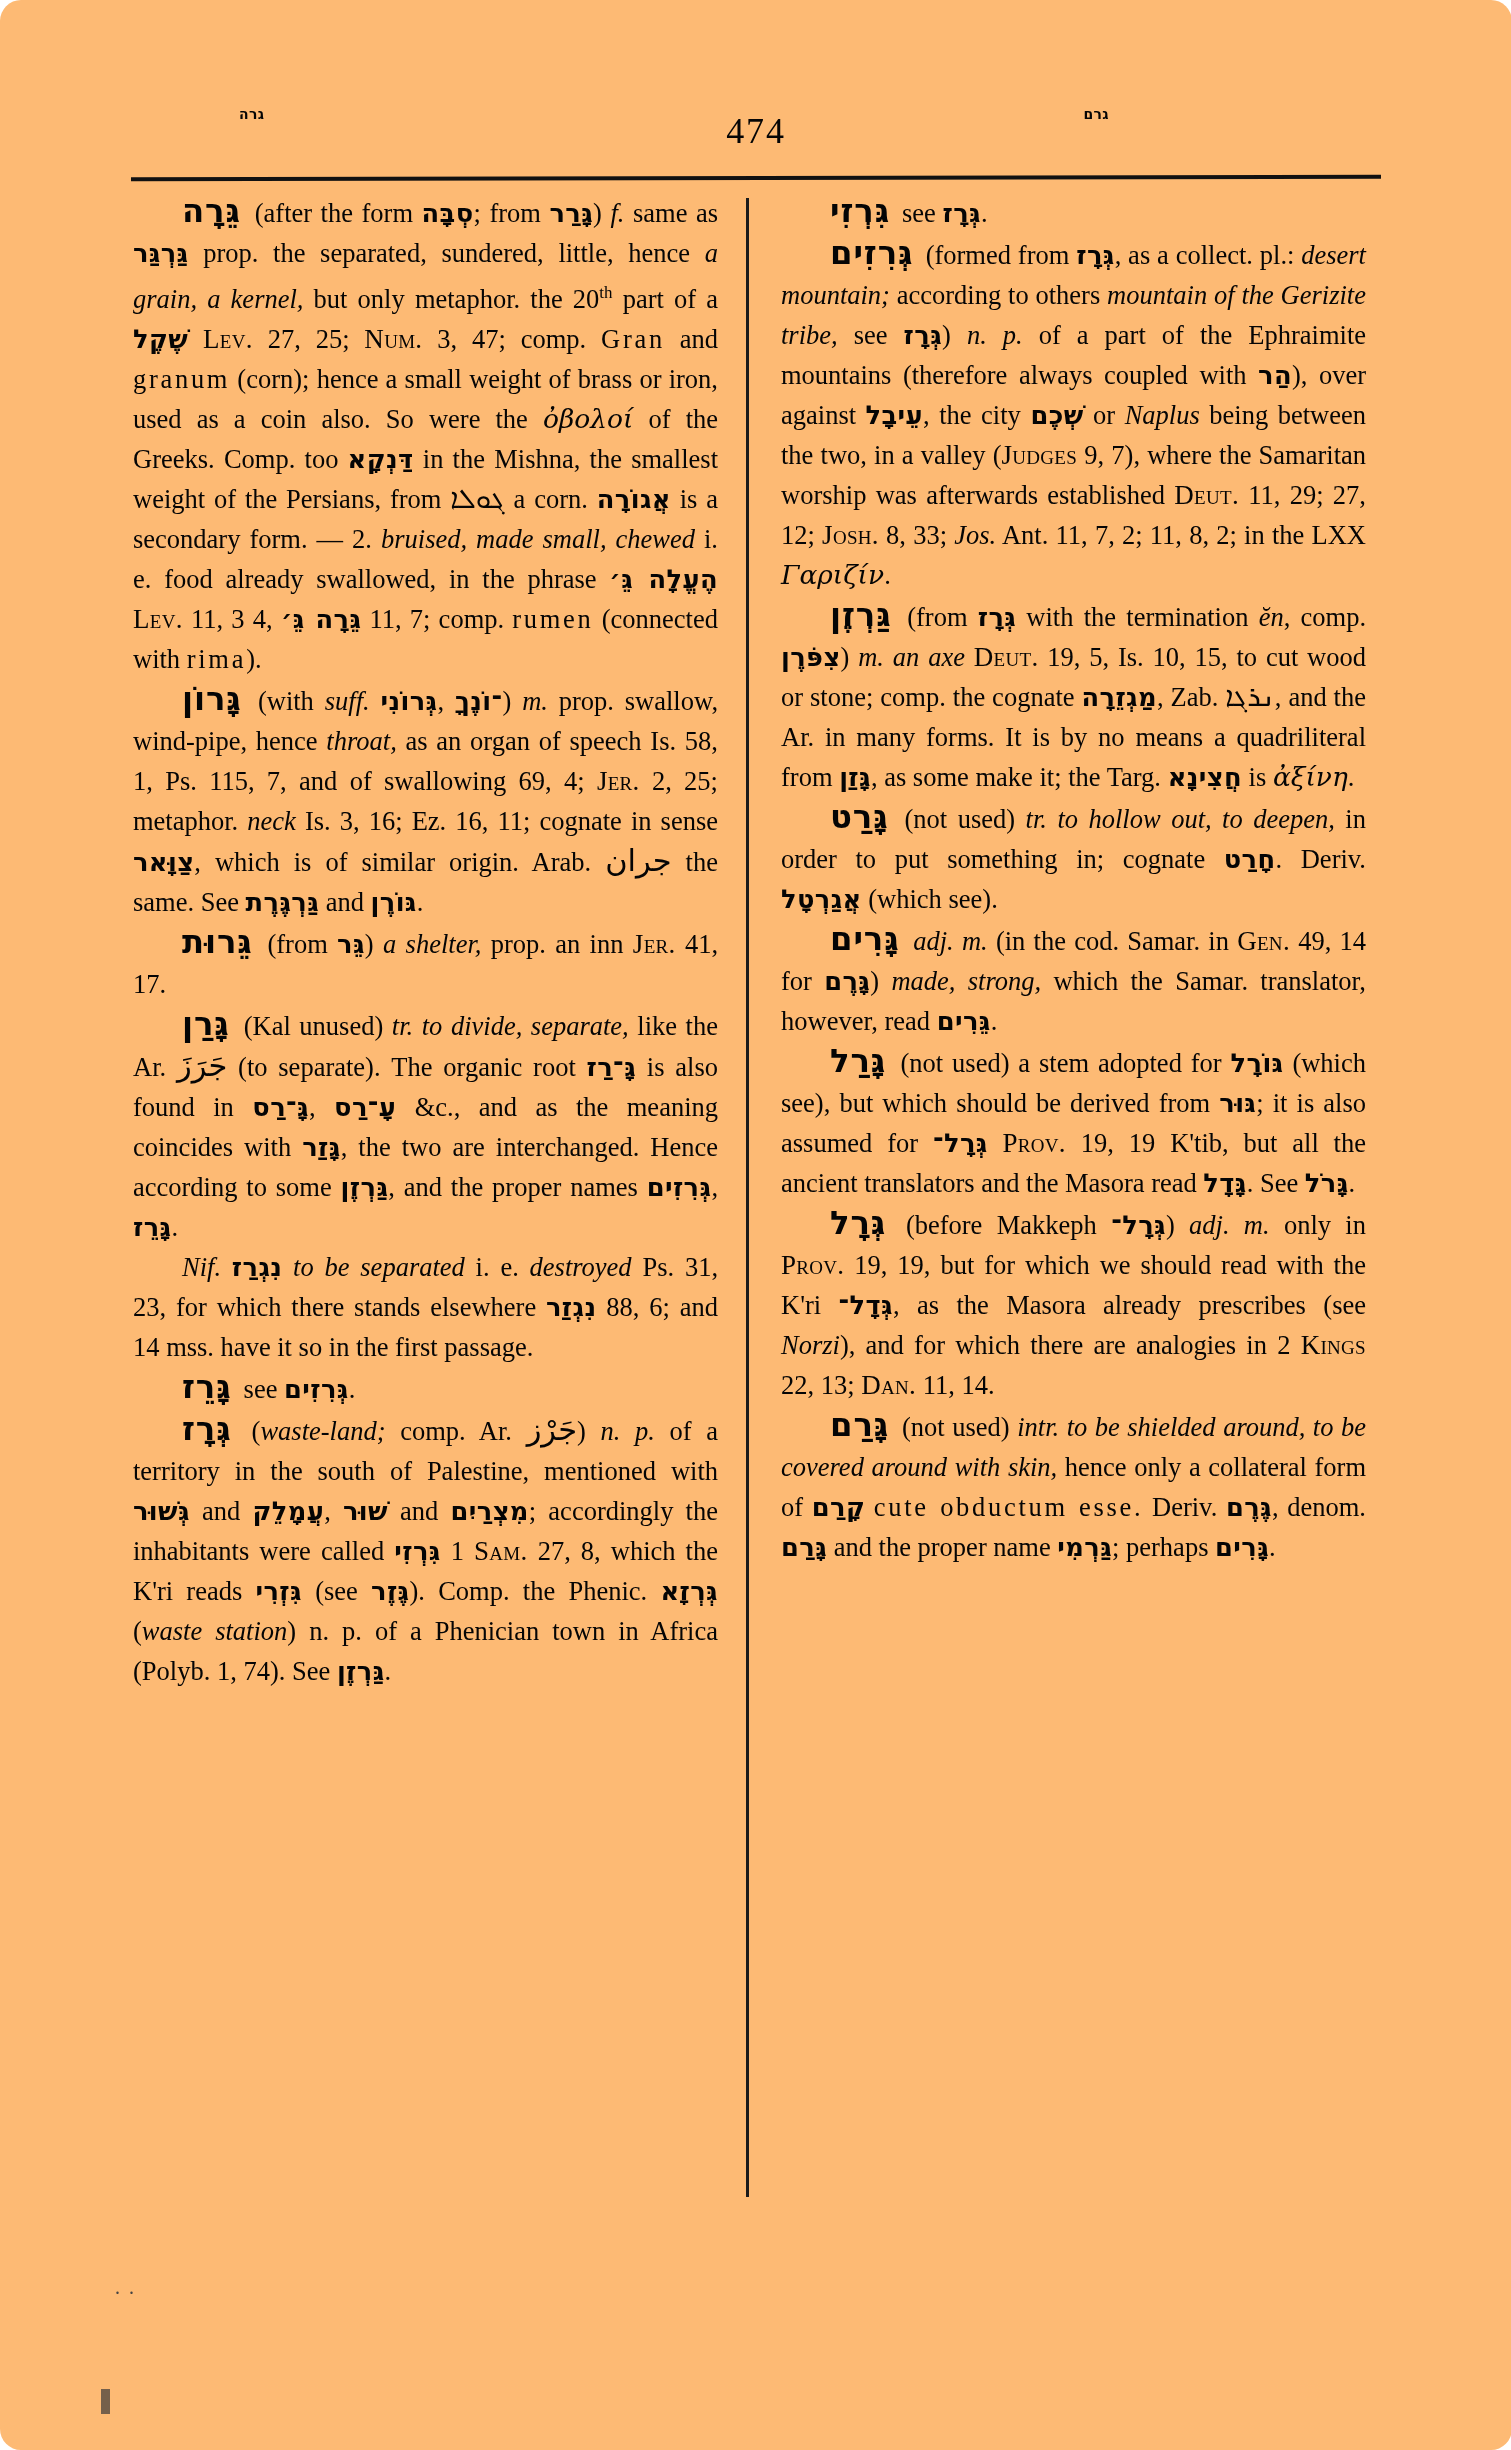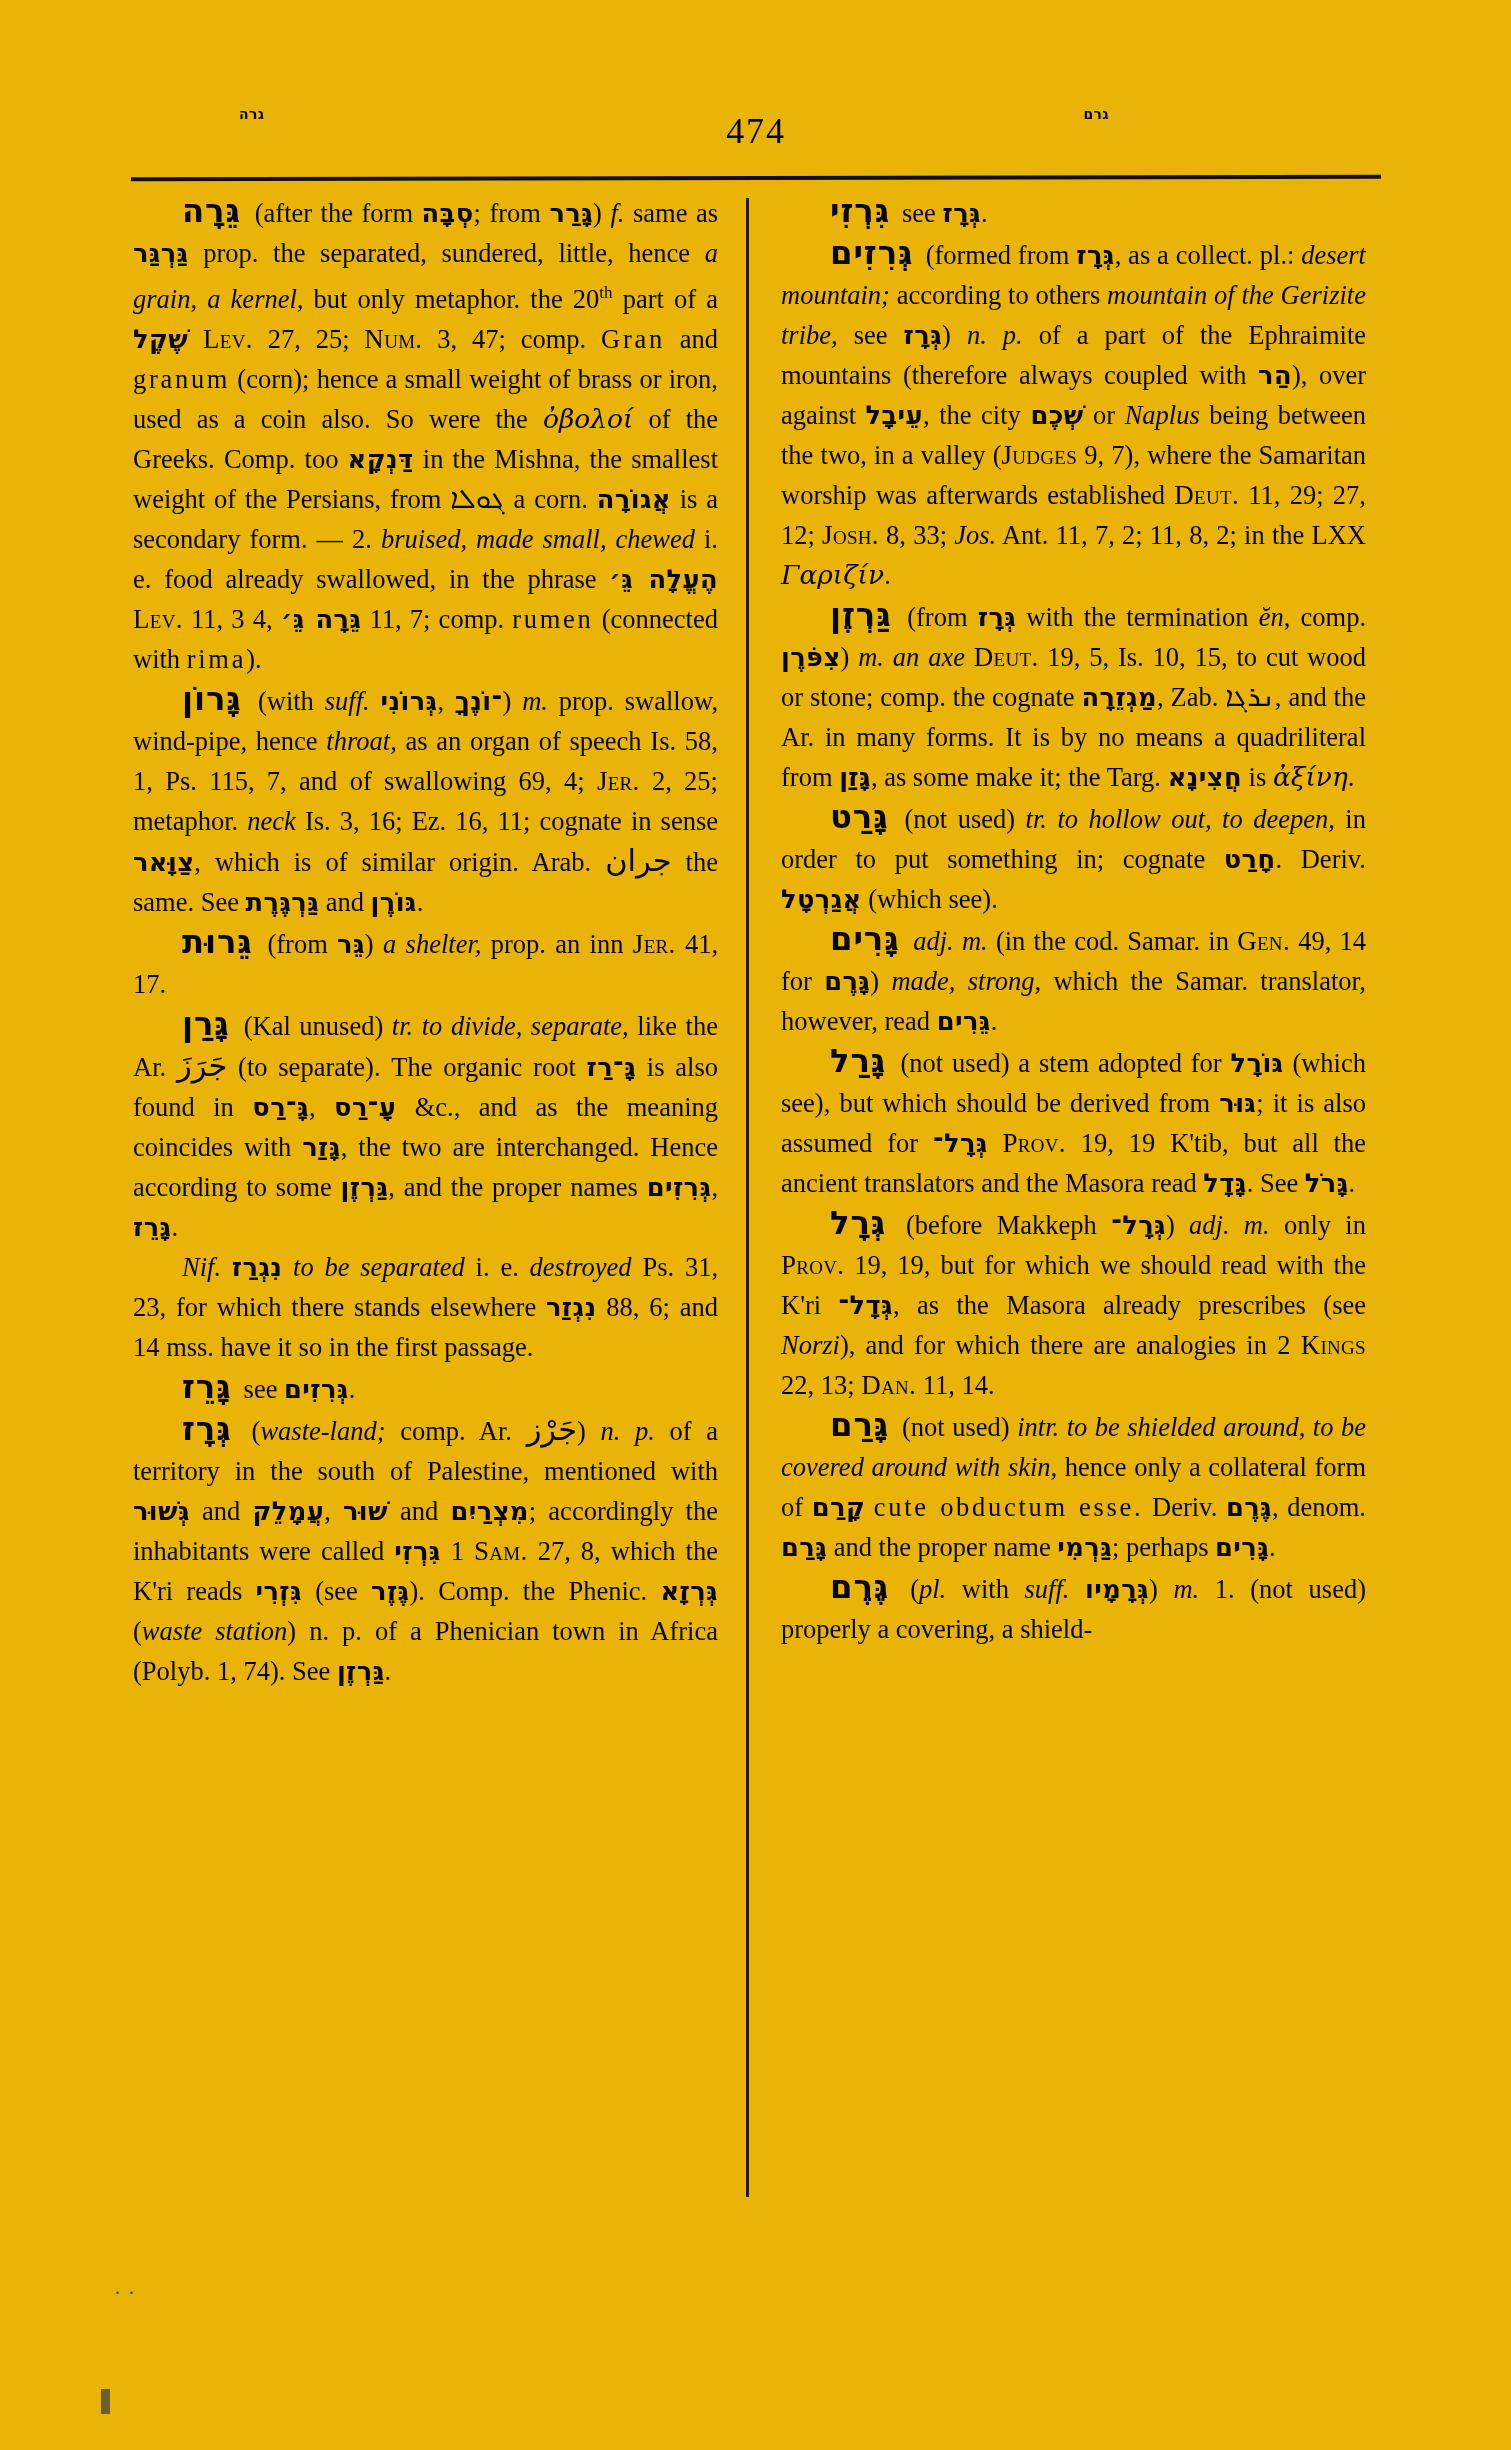--- a/index.html
+++ b/index.html
@@ -13,21 +13,22 @@
     position: relative;
     font-family: "Liberation Serif", "DejaVu Serif", serif;
     color: #050505;
     overflow: hidden;
   }
 
   
   .page {
     position: absolute;
     inset: 0;
-    background: #eab308;
+    background: #fdba74;
+    border-radius: 21px;
   }
 
   
   .header {
     position: absolute;
     top: 106px;
     left: 133px;
     right: 133px;
     height: 63px;
   }
@@ -194,20 +195,19 @@
       </div>
     <div class="col col-right" id="col-right">
         <p class="para indent"><span class="heb-lemma">גִּרְזִי</span> see <span class="heb">גְּרָז</span>.</p>
         <p class="para indent"><span class="heb-lemma">גְּרִזִים</span> (formed from <span class="heb">גְּרָז</span>, as a collect. pl.: <span class="it">desert mountain;</span> according to others <span class="it">mountain of the Gerizite tribe,</span> see <span class="heb">גְּרָז</span>) <span class="it">n. p.</span> of a part of the Ephraimite mountains (therefore always coupled with <span class="heb">הַר</span>), over against <span class="heb">עֵיבָל</span>, the city <span class="heb">שְׁכֶם</span> or <span class="it">Naplus</span> being between the two, in a valley (<span class="sc">Judges</span> 9, 7), where the Samaritan worship was afterwards established <span class="sc">Deut.</span> 11, 29; 27, 12; <span class="sc">Josh.</span> 8, 33; <span class="it">Jos.</span> Ant. 11, 7, 2; 11, 8, 2; in the LXX <span class="gr">Γαριζίν</span>.</p>
         <p class="para indent"><span class="heb-lemma">גַּרְזֶן</span> (from <span class="heb">גְּרָז</span> with the termination <span class="it">ĕn</span>, comp. <span class="heb">צִפֹּרֶן</span>) <span class="it">m. an axe</span> <span class="sc">Deut.</span> 19, 5, Is. 10, 15, to cut wood or stone; comp. the cognate <span class="heb">מַגְזֵרָה</span>, Zab. <span class="syr">ܢܪܓܐ</span>, and the Ar. in many forms. It is by no means a quadriliteral from <span class="heb">גָּזַן</span>, as some make it; the Targ. <span class="heb">חֲצִינָא</span> is <span class="gr">ἀξίνη</span>.</p>
         <p class="para indent"><span class="heb-lemma">גָּרַט</span> (not used) <span class="it">tr. to hollow out, to deepen,</span> in order to put something in; cognate <span class="heb">חָרַט</span>. Deriv. <span class="heb">אֲגַרְטָל</span> (which see).</p>
         <p class="para indent"><span class="heb-lemma">גָּרִים</span> <span class="it">adj. m.</span> (in the cod. Samar. in <span class="sc">Gen.</span> 49, 14 for <span class="heb">גָּרֶם</span>) <span class="it">made, strong,</span> which the Samar. translator, however, read <span class="heb">גֵּרִים</span>.</p>
         <p class="para indent"><span class="heb-lemma">גָּרַל</span> (not used) a stem adopted for <span class="heb">גּוֹרָל</span> (which see), but which should be derived from <span class="heb">גּוּר</span>; it is also assumed for <span class="heb">גְּרָל־</span> <span class="sc">Prov.</span> 19, 19 K'tib, but all the ancient translators and the Masora read <span class="heb">גָּדָל</span>. See <span class="heb">גָּרֹל</span>.</p>
         <p class="para indent"><span class="heb-lemma">גְּרָל</span> (before Makkeph <span class="heb">גְּרָל־</span>) <span class="it">adj. m.</span> only in <span class="sc">Prov.</span> 19, 19, but for which we should read with the K'ri <span class="heb">גְּדָל־</span>, as the Masora already prescribes (see <span class="it">Norzi</span>), and for which there are analogies in 2 <span class="sc">Kings</span> 22, 13; <span class="sc">Dan.</span> 11, 14.</p>
         <p class="para indent"><span class="heb-lemma">גָּרַם</span> (not used) <span class="it">intr. to be shielded around, to be covered around with skin,</span> hence only a collateral form of <span class="heb">קָרַם</span> <span class="sp">cute obductum esse.</span> Deriv. <span class="heb">גֶּרֶם</span>, denom. <span class="heb">גָּרַם</span> and the proper name <span class="heb">גַּרְמִי</span>; perhaps <span class="heb">גָּרִים</span>.</p>
-        <p class="para indent"><span class="heb-lemma">גֶּרֶם</span> (<span class="it">pl.</span> with <span class="it">suff.</span> <span class="heb">גְּרָמָיו</span>) <span class="it">m.</span> 1. (not used) properly a covering, a shield-</p>
       </div>
   </div>
 
   <div class="dots">..</div>
   <div class="bottom-mark"></div>
 </div>
 
 
 </body></html>

